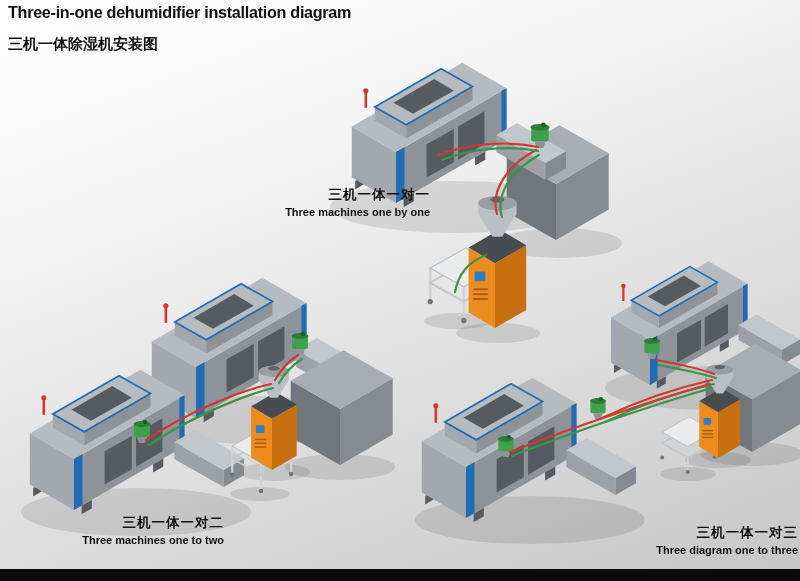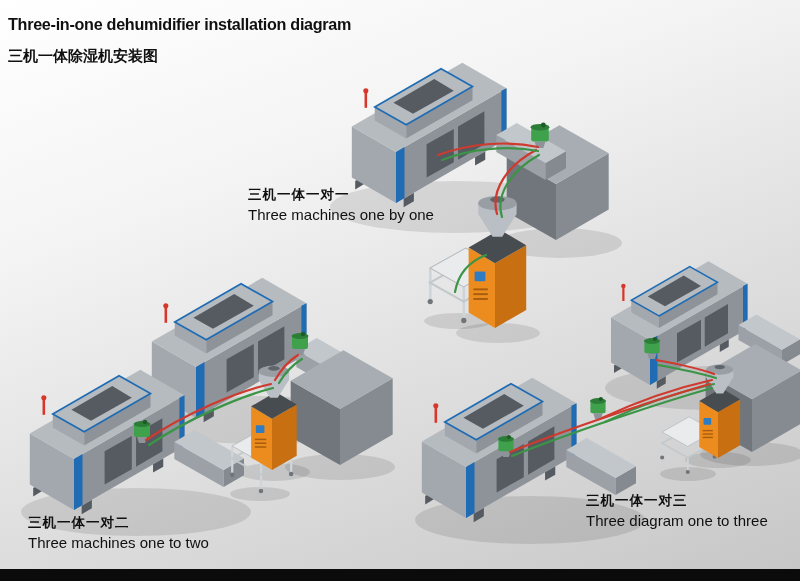--- a/index.html
+++ b/index.html
@@ -2,29 +2,29 @@
 <html style="--machine-top: #b6bbc0; --machine-front: #8d9399; --machine-side: #a2a8ad; --machine-dark: #555b61; --accent-blue: #1f6cb4; --box-top: #a7adb2; --box-front: #858b91; --box-side: #70767c; --orange-front: #ec8c1e; --orange-side: #c86f12; --screen-blue: #2f7cc3; --hopper-silver: #b9bfc5; --hopper-silver-dark: #989ea4; --cart-light: #e9ebed; --green-hopper: #3fa14c; --green-hopper-dark: #2c7d38; --tube-red: #cf3a2e; --tube-green: #3c9447; --antenna-red: #d7372b; --footer-black: #0b0b0b; --title-color: #101010;"><head>
 <meta charset="utf-8">
 <style>
   html,body{margin:0;padding:0;}
   .stage{
     position:relative;width:800px;height:581px;overflow:hidden;
     background:linear-gradient(160deg,#ffffff 0%,#f4f4f4 30%,#e0e0e0 60%,#c6c6c6 100%);
     font-family:"Liberation Sans",sans-serif;
   }
   .footer-bar{position:absolute;left:0;bottom:0;width:100%;height:12px;background:var(--footer-black);}
-  .title-block{position:absolute;left:8px;top:15px;color:var(--title-color);}
+  .title-block{position:absolute;left:8px;top:3px;color:var(--title-color);}
   .title-en{font-size:17px;font-weight:bold;letter-spacing:-0.3px;transform:scaleX(.95);transform-origin:left;white-space:nowrap;}
   .title-zh{font-size:15px;font-weight:bold;margin-top:12px;}
-  .scene-label{position:absolute;text-align:left;color:#101010;}
+  .scene-label{position:absolute;text-align:right;color:#101010;}
   .scene-label .zh{font-size:13.5px;font-weight:bold;letter-spacing:1px;}
-  .scene-label .en{font-size:15px;font-weight:normal;margin-top:2px;white-space:nowrap;}
+  .scene-label .en{font-size:11px;font-weight:bold;margin-top:2px;white-space:nowrap;}
   #label-1{left:248px;top:186px;width:182px;}
   #label-2{left:28px;top:514px;width:196px;}
-  #label-3{left:586px;top:492px;width:212px;}
+  #label-3{left:586px;top:524px;width:212px;}
   svg{position:absolute;left:0;top:0;}
   
   .mt{fill:var(--machine-top);} .mf{fill:var(--machine-front);} .ms{fill:var(--machine-side);}
   .md{fill:var(--machine-dark);} .mb{fill:var(--accent-blue);}
   .frame-top{fill:var(--machine-top);stroke:var(--accent-blue);stroke-width:2;}
   .arm-f{fill:#9ba1a7}.arm-e{fill:#848a90}.arm-t{fill:#c2c7cc}
   .bx-t{fill:var(--box-top)}.bx-f{fill:var(--box-front)}.bx-s{fill:var(--box-side)}
   .or-f{fill:var(--orange-front)}.or-s{fill:var(--orange-side)}.unit-top{fill:#474c51}
   .screen{fill:var(--screen-blue)} .vent{fill:#a85c0d}
   .hop-body{fill:var(--hopper-silver)}.hop-lid{fill:var(--hopper-silver-dark)}.hop-cap{fill:#5f656b}

